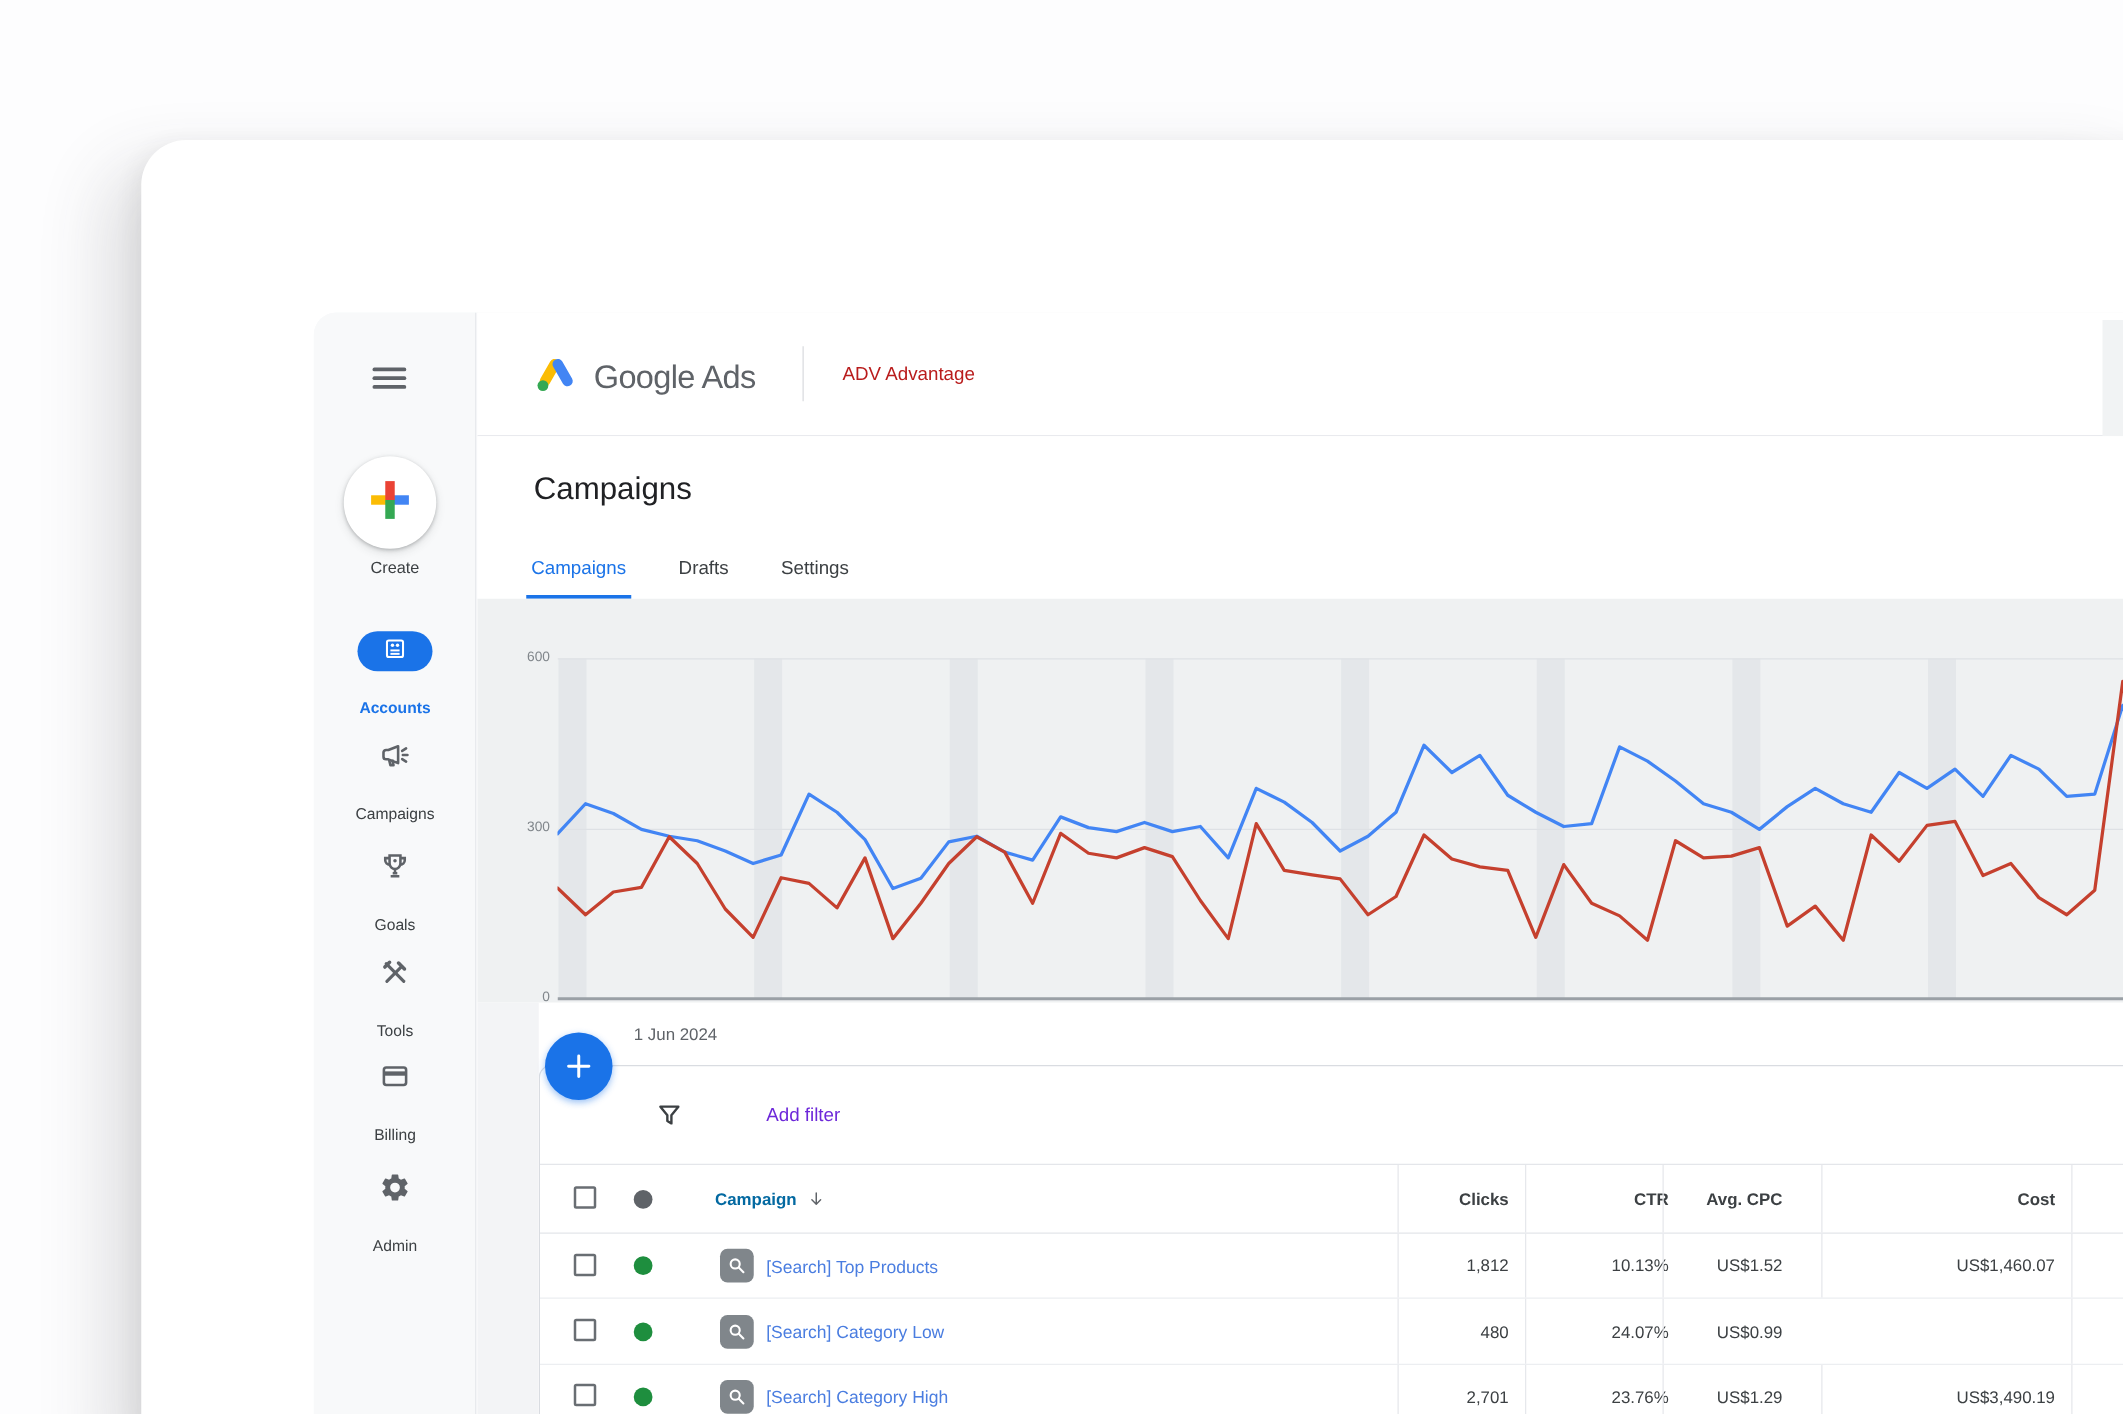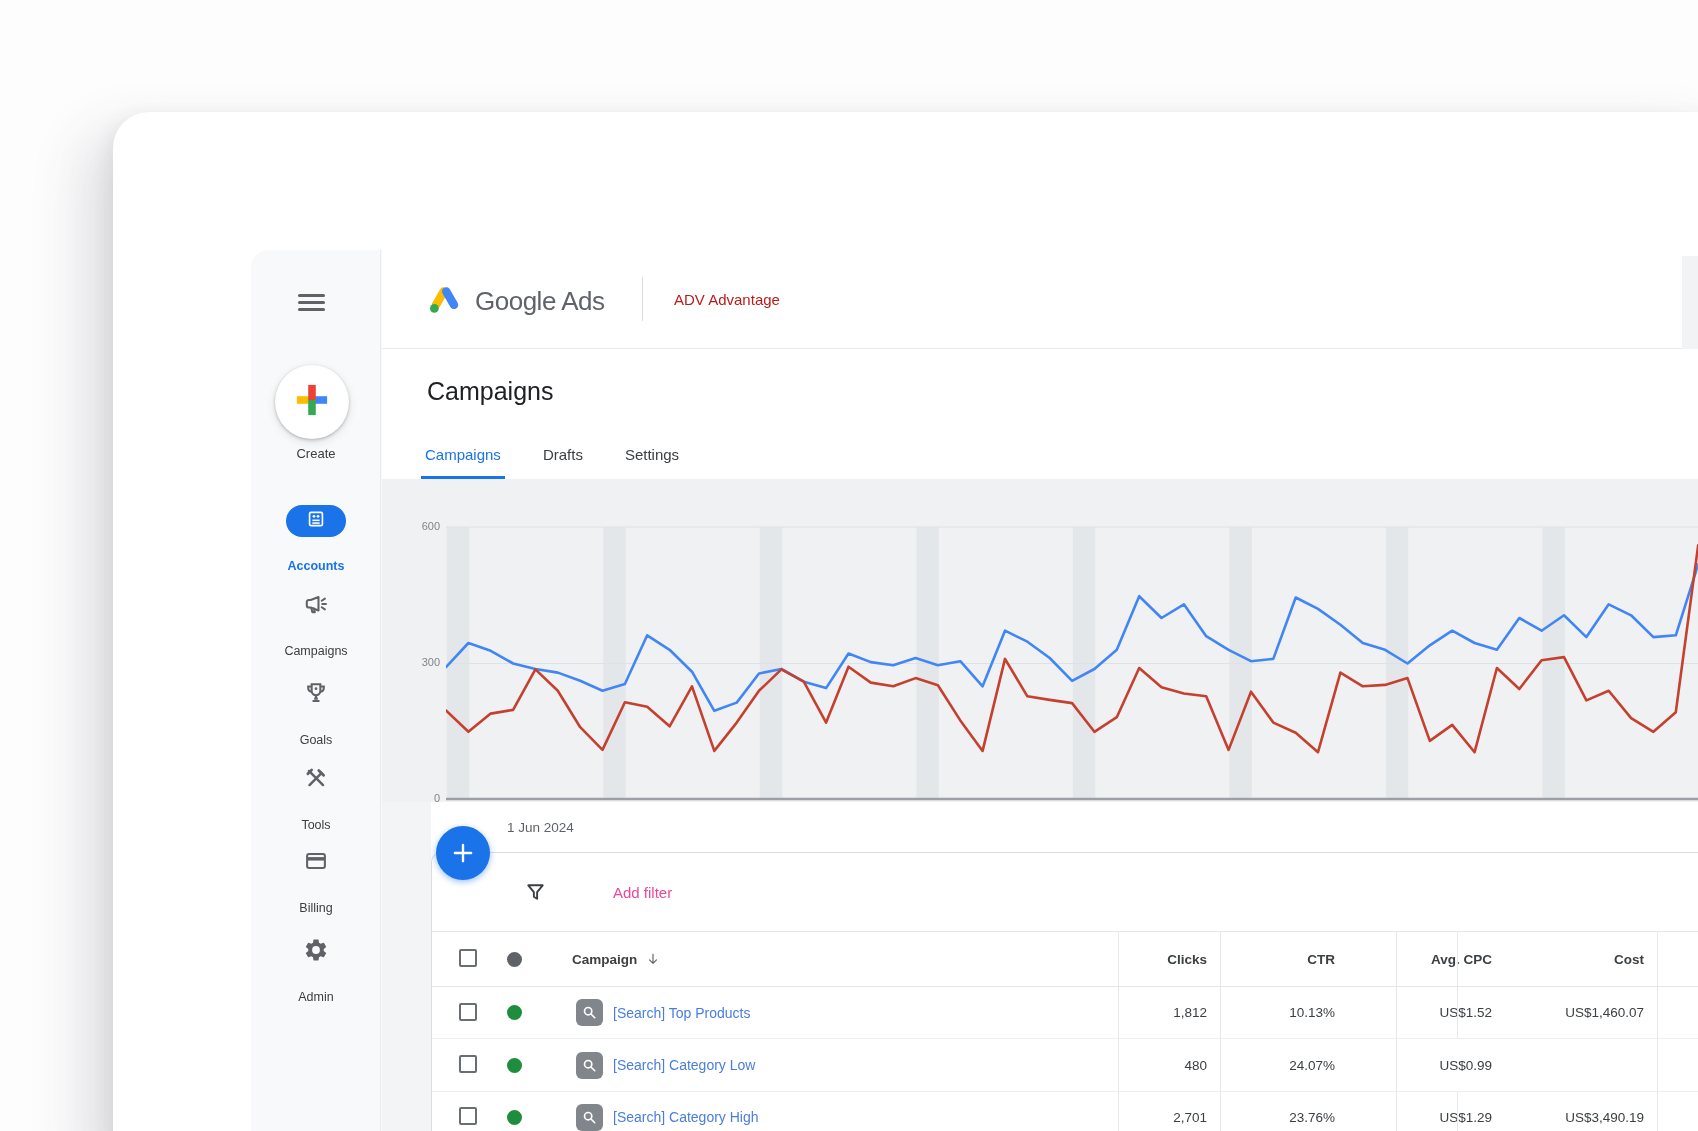--- a/index.html
+++ b/index.html
@@ -69,42 +69,42 @@
 
   
   .card { position:absolute; left:49px; top:602px; right:0; bottom:-2px; background:#fff;
     border-top:1px solid #d9dce1; border-left:1px solid #d9dce1; border-radius:10px 0 0 0; overflow:hidden; }
   .plus-fab { position:absolute; left:54px; top:576px; width:54px; height:54px; border-radius:50%;
     background:#1a73e8; color:#fff; display:flex; align-items:center; justify-content:center;
     box-shadow:0 2px 6px rgba(26,115,232,.45); cursor:pointer; z-index:5; }
   .filter-row { position:relative; height:79px; border-bottom:1px solid #e4e6ea; }
   .funnel { position:absolute; left:92px; top:28px; }
   .add-filter { position:absolute; left:181px; top:0; height:79px; display:flex; align-items:center;
-    font-size:15px; font-weight:500; color:#ec4899; cursor:pointer; }
+    font-size:15px; font-weight:500; color:#6d28d9; cursor:pointer; }
 
   .thead { position:relative; height:55px; border-bottom:1px solid #e4e6ea; font-weight:700; }
   .trow  { position:relative; height:52.4px; border-bottom:1px solid #eceef1; }
   .cb { position:absolute; left:27px; top:50%; margin-top:-10px; width:18px; height:18px;
     border:2px solid #696e73; border-radius:2px; background:#fff; cursor:pointer; }
   .dot { position:absolute; left:75px; top:50%; margin-top:-7.5px; width:15px; height:15px;
     border-radius:50%; cursor:pointer; }
   .dot.gray { background:#5f6368; } .dot.green { background:#1e8e3e; }
   .col-campaign-label { position:absolute; left:140px; top:0; bottom:0; display:flex; align-items:center;
-    font-size:13.5px; color:#404040; cursor:pointer; }
+    font-size:13.5px; color:#0369a1; cursor:pointer; }
   .sort-arrow { margin-left:9px; display:flex; }
   .ticon { position:absolute; left:144px; top:50%; margin-top:-13.5px; width:27px; height:27px;
     background:#80868b; border-radius:6px; display:flex; align-items:center; justify-content:center; }
   .cname { position:absolute; left:181px; top:0; bottom:0; display:flex; align-items:center;
     font-size:14px; color:#4a7de0; text-decoration:none; cursor:pointer; }
   .cell { position:absolute; top:0; bottom:0; display:flex; align-items:center; justify-content:flex-end;
     padding-right:13px; font-size:13.5px; color:#3c4043; border-left:1px solid #e6e8ec; }
   .thead .cell { font-weight:700; }
   .c-clicks { left:686px; width:102px; }
   .c-ctr    { left:788px; width:128px; }
-  .c-cpc    { left:964px; width:109px;padding-left:16px; }
+  .c-cpc    { left:898px; width:109px;padding-left:16px; }
   .c-cost   { left:1025px; width:200px; }
   .c-conv   { left:1225px; width:150px; border-right:1px solid #e6e8ec; }
 </style>
 </head>
 <body>
 
 <div class="frame">
   <div class="app">
 
     <div class="sidebar">

